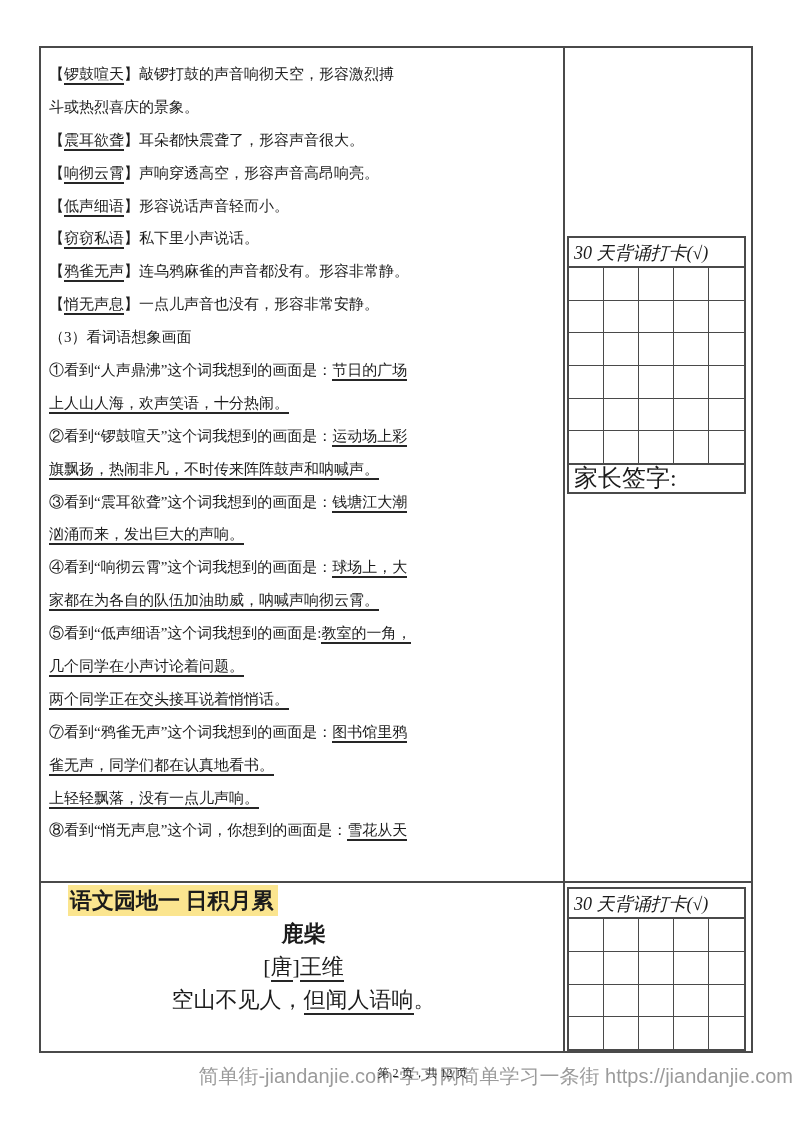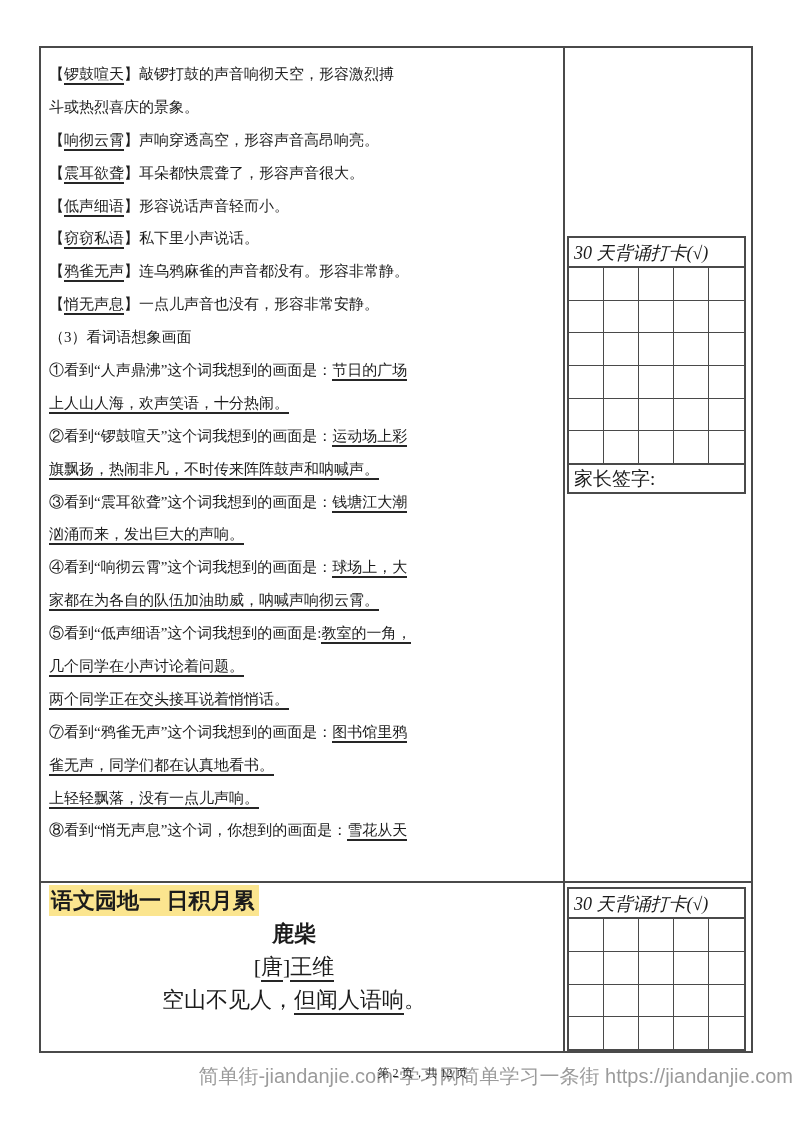--- a/index.html
+++ b/index.html
@@ -13,41 +13,41 @@
     border:2px solid var(--line,#4a4a4a);box-sizing:border-box;
   }
   
   .v-divider{position:absolute;top:0;bottom:0;left:522px;width:2px;background:var(--line,#4a4a4a);}
   .h-divider{position:absolute;left:0;right:0;top:833px;height:2px;background:var(--line,#4a4a4a);}
 
   
   .section-top{position:absolute;left:0;top:0;width:522px;height:833px;overflow:hidden;padding:10px 0 0 8px;box-sizing:border-box;}
   .section-top .line{height:32.9px;line-height:32.9px;font-size:15px;white-space:nowrap;}
   .section-bottom{position:absolute;left:0;top:836px;width:522px;height:167px;overflow:hidden;padding-left:8px;box-sizing:border-box;}
-  .section-bottom .line{height:33px;line-height:33px;font-size:22px;white-space:nowrap;}
+  .section-bottom .line{height:33px;line-height:33px;font-size:22px;white-space:nowrap;margin-left:19px;}
   .line.center{text-align:center;padding-right:24px;}
   .line.bold{font-weight:bold;}
   .u{border-bottom:2px solid #262626;padding-bottom:1px;}
   .hl{background:var(--hl,#fbe58f);padding:3px 4px 3px 2px;}
 
   
   .checkin-box{
     position:absolute;left:526px;width:179px;box-sizing:border-box;
     border:2px solid var(--line,#4a4a4a);display:flex;flex-direction:column;background:#fff;
   }
   .checkin-box.top{top:188px;height:258px;}
   .checkin-box.bottom{top:839px;height:164px;}
   .checkin-header{
     flex:0 0 auto;height:30px;line-height:30px;font-size:18px;font-style:italic;
     padding-left:5px;border-bottom:2px solid var(--line,#4a4a4a);white-space:nowrap;box-sizing:border-box;
   }
   .checkin-grid{flex:1 1 auto;display:grid;}
   .gcell{border-right:1.5px solid var(--line,#4a4a4a);border-bottom:1.5px solid var(--line,#4a4a4a);}
   .sign-row{
-    flex:0 0 auto;height:29px;line-height:27px;font-size:19px;padding-left:5px;
+    flex:0 0 auto;height:29px;line-height:27px;font-size:24px;padding-left:5px;
     border-top:2px solid var(--line,#4a4a4a);box-sizing:border-box;white-space:nowrap;
   }
 
   
   .footer{position:absolute;left:0;top:1060px;width:793px;height:34px;}
   .watermark{
     position:absolute;left:0;width:100%;text-align:right;top:3px;
     font-family:"Liberation Sans","DejaVu Sans",sans-serif;
     font-size:20px;color:var(--wm,#9b9b9b);white-space:nowrap;
   }
@@ -59,22 +59,22 @@
 </head>
 <body>
 
 <div class="page">
 
   <div class="main-table">
 
     <div class="section-top">
         <div class="line"><span>【</span><span class="u">锣鼓喧天</span><span>】敲锣打鼓的声音响彻天空，形容激烈搏</span></div>
         <div class="line"><span>斗或热烈喜庆的景象。</span></div>
+        <div class="line"><span>【</span><span class="u">震耳欲聋</span><span>】耳朵都快震聋了，形容声音很大。</span></div>
         <div class="line"><span>【</span><span class="u">响彻云霄</span><span>】声响穿透高空，形容声音高昂响亮。</span></div>
-        <div class="line"><span>【</span><span class="u">震耳欲聋</span><span>】耳朵都快震聋了，形容声音很大。</span></div>
         <div class="line"><span>【</span><span class="u">低声细语</span><span>】形容说话声音轻而小。</span></div>
         <div class="line"><span>【</span><span class="u">窃窃私语</span><span>】私下里小声说话。</span></div>
         <div class="line"><span>【</span><span class="u">鸦雀无声</span><span>】连乌鸦麻雀的声音都没有。形容非常静。</span></div>
         <div class="line"><span>【</span><span class="u">悄无声息</span><span>】一点儿声音也没有，形容非常安静。</span></div>
         <div class="line"><span>（3）看词语想象画面</span></div>
         <div class="line"><span>①看到“人声鼎沸”这个词我想到的画面是：</span><span class="u">节日的广场</span></div>
         <div class="line"><span class="u">上人山人海，欢声笑语，十分热闹。</span></div>
         <div class="line"><span>②看到“锣鼓喧天”这个词我想到的画面是：</span><span class="u">运动场上彩</span></div>
         <div class="line"><span class="u">旗飘扬，热闹非凡，不时传来阵阵鼓声和呐喊声。</span></div>
         <div class="line"><span>③看到“震耳欲聋”这个词我想到的画面是：</span><span class="u">钱塘江大潮</span></div>

